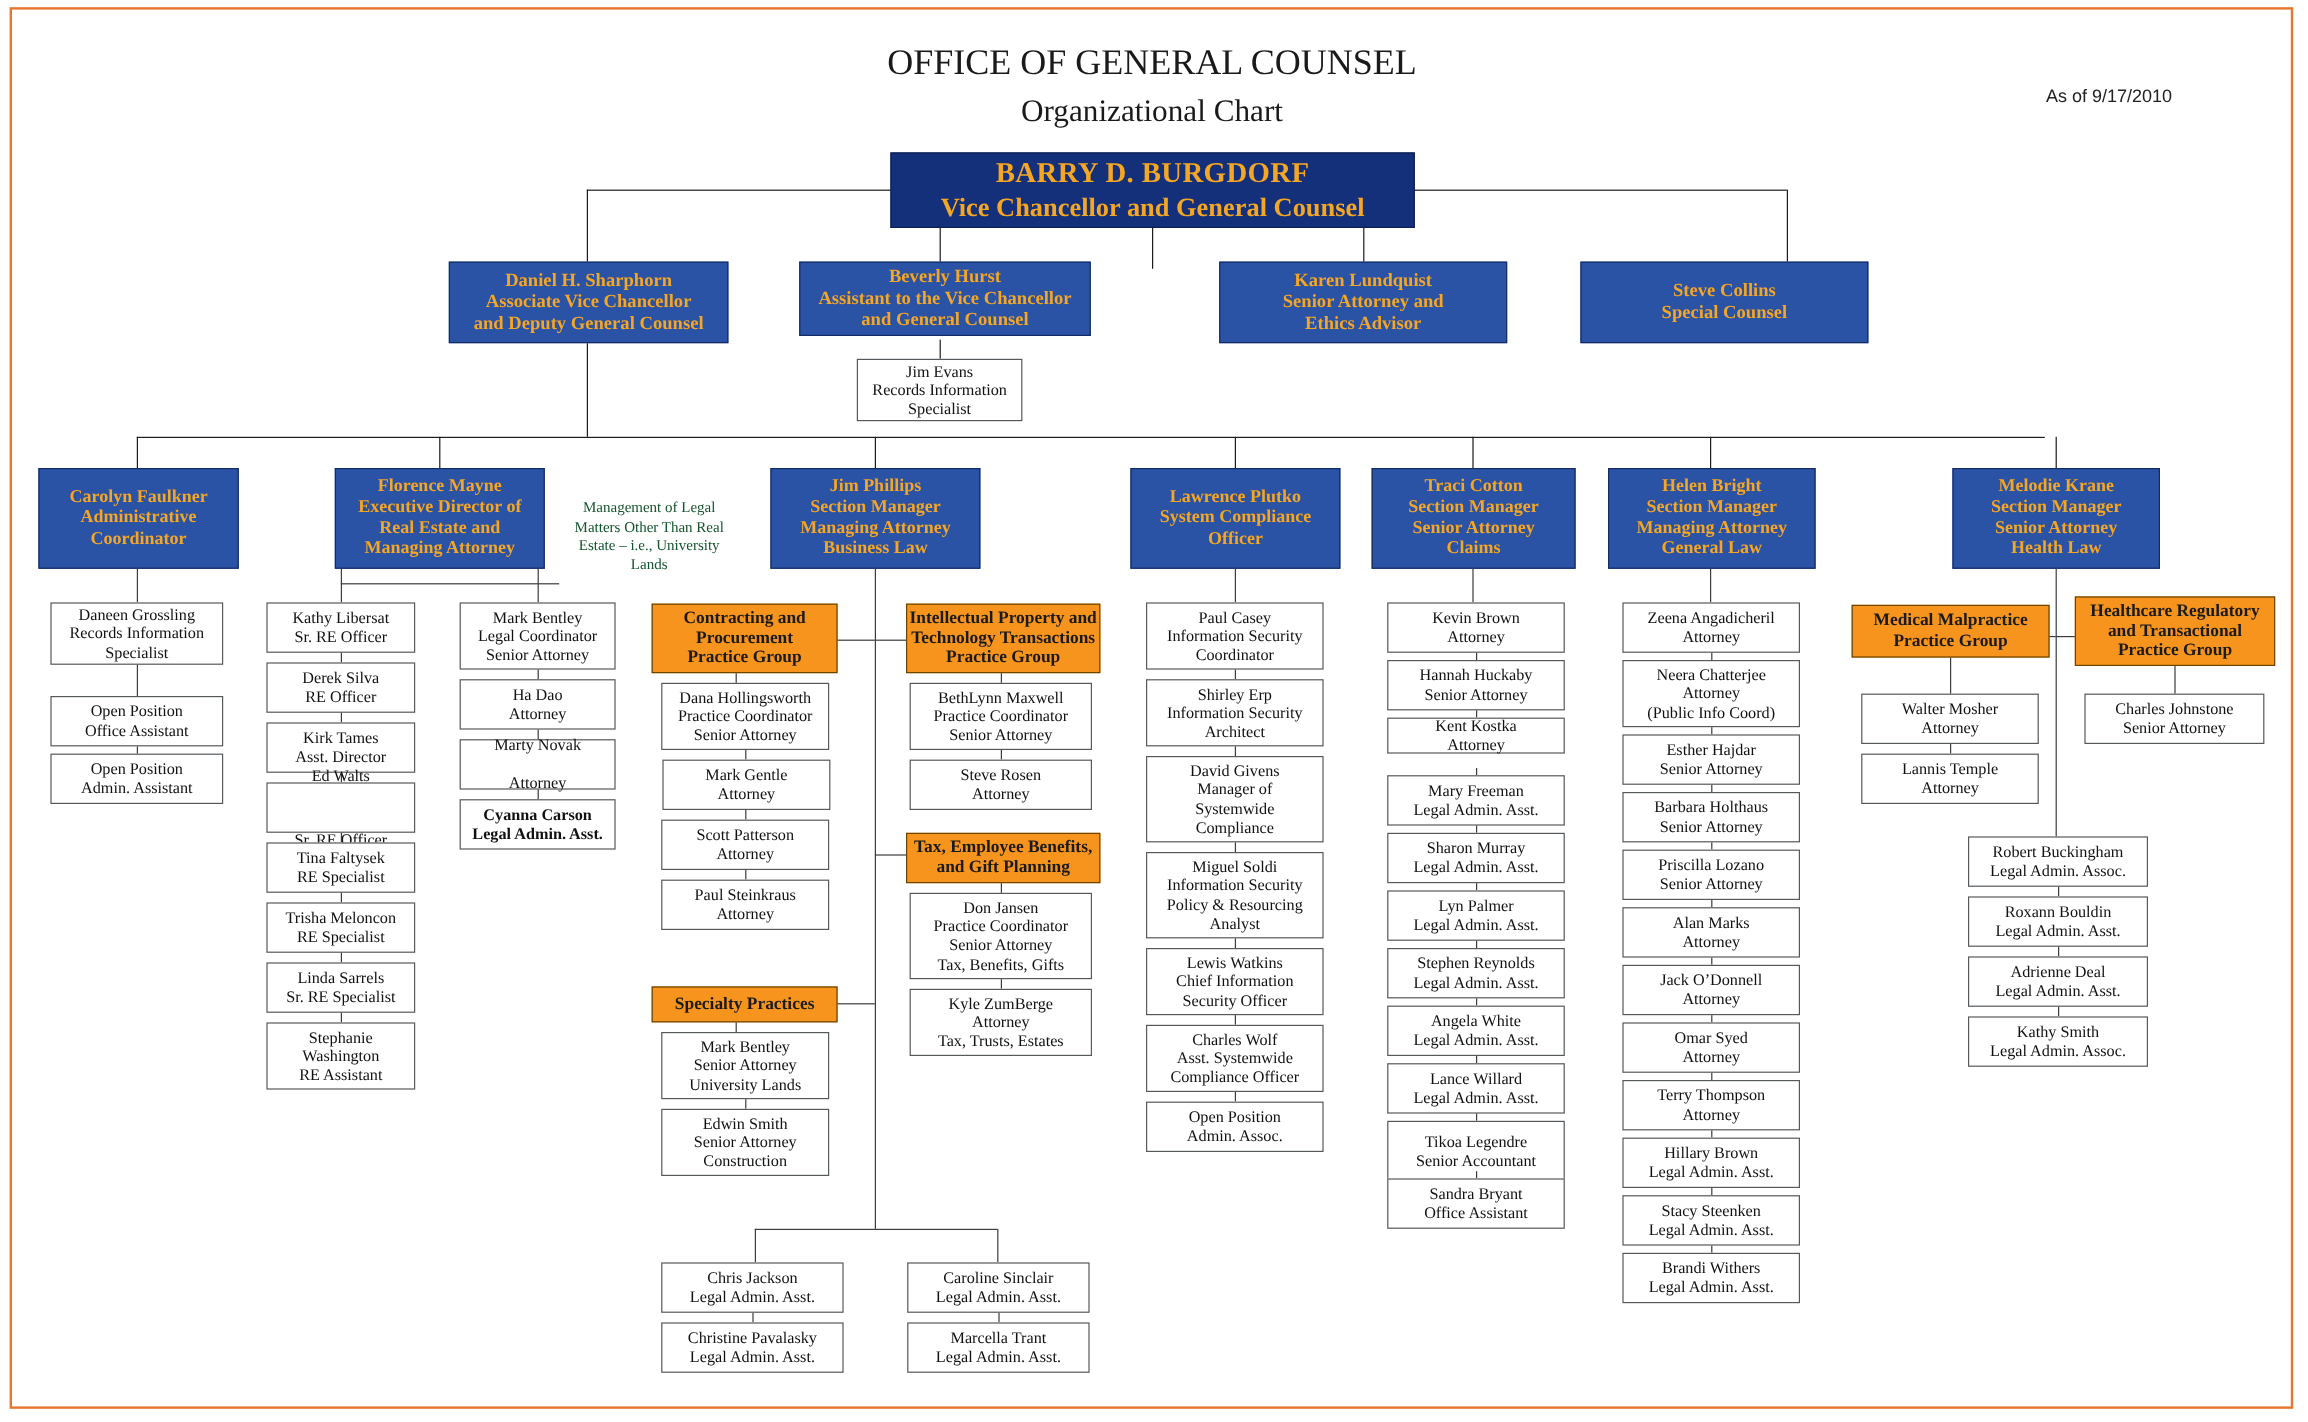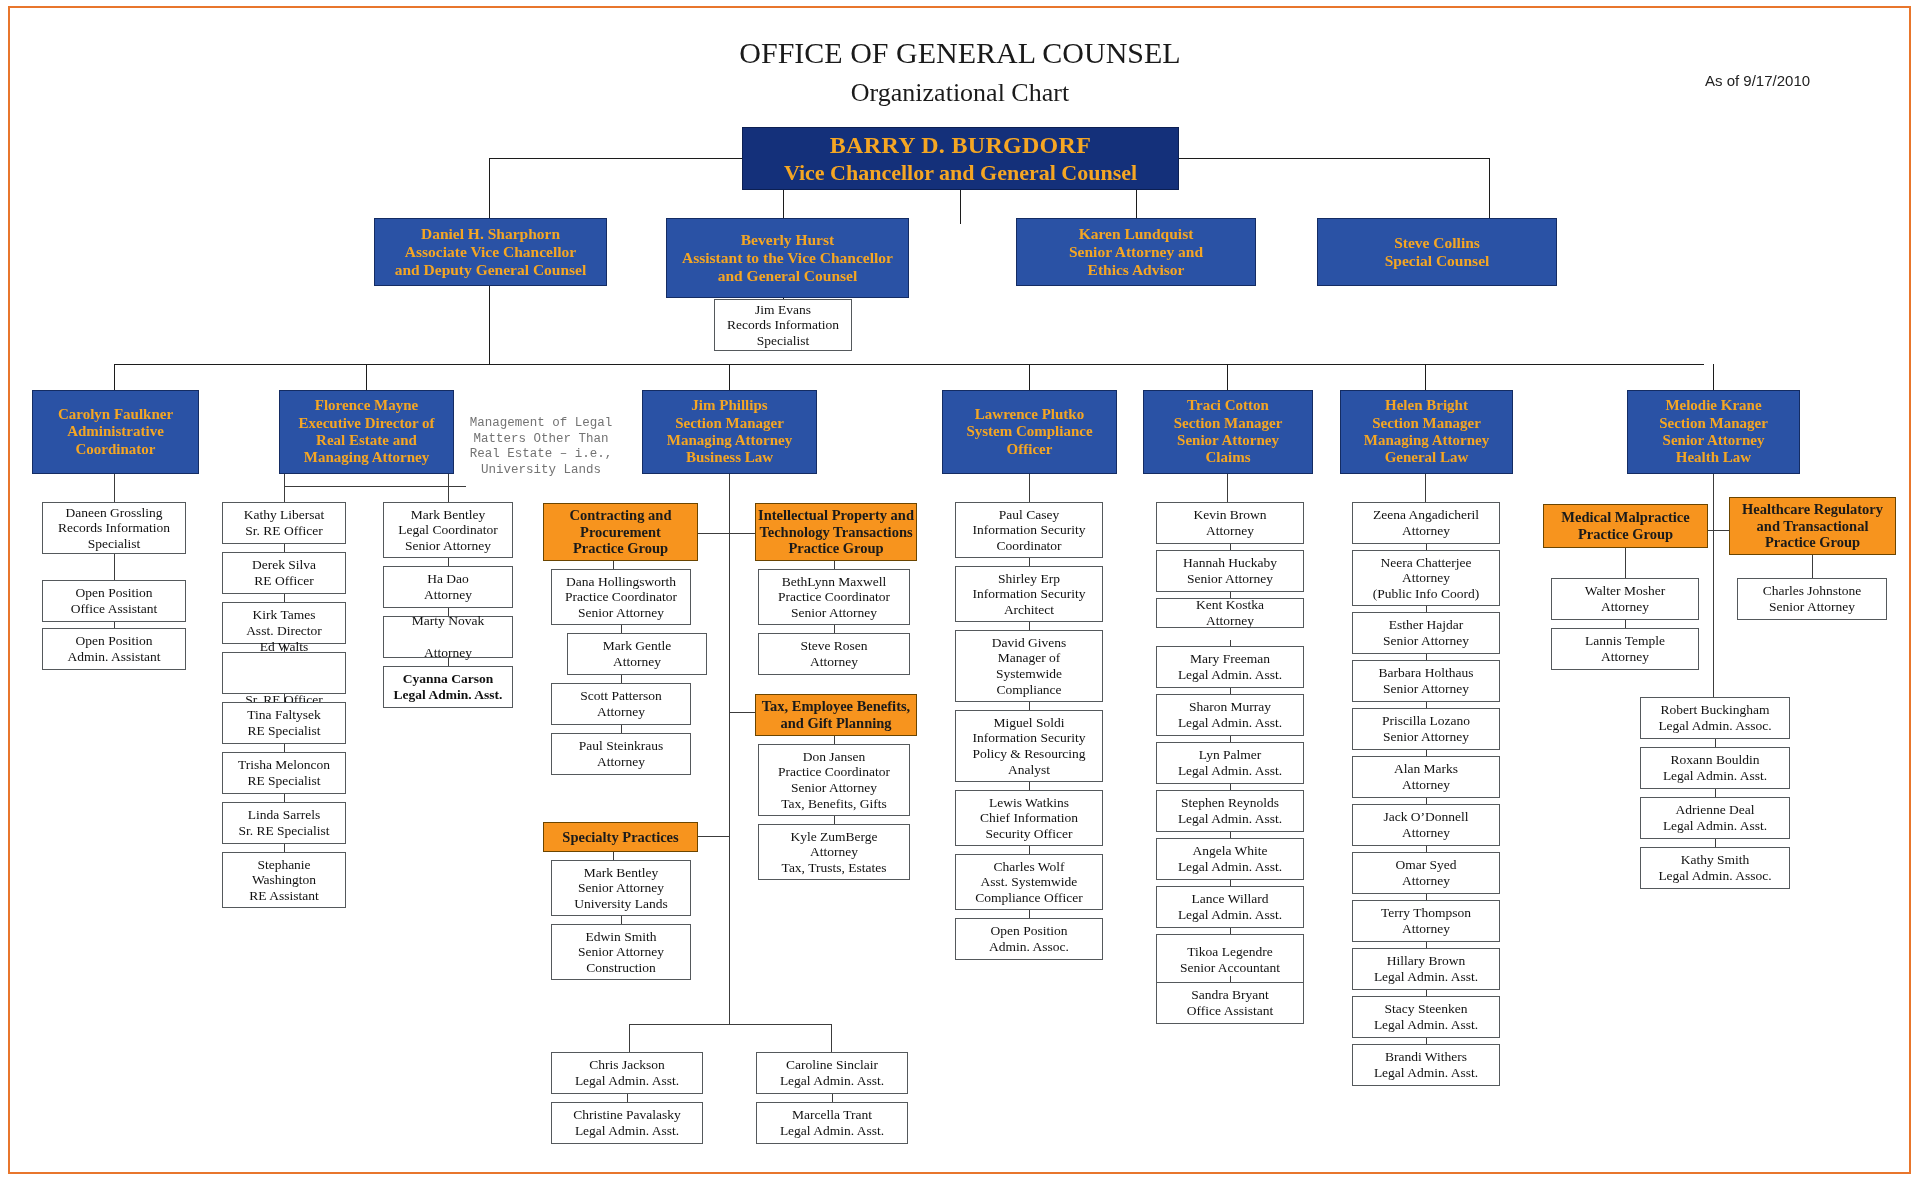--- a/index.html
+++ b/index.html
@@ -95,23 +95,23 @@
     background:#ffffff;
     border:1px solid #55595c;
     color:#111;
     font-family:"Liberation Serif", serif;
     font-size:14.5px;
   }
   .box-plain.tiny{font-size:13.5px;}
 
   
   .note{
-    font-family:Liberation Mono, monospace;
+    font-family:Liberation Serif, serif;
     font-size:12.5px;
-    color:#737373;
+    color:#14532d;
     text-align:center;
     line-height:1.25;
   }
 
   
   .lnv{position:absolute;background:#3c3c3c;width:1px;}
   .lnh{position:absolute;background:#3c3c3c;height:1px;}
   .lnv.dark{background:#1c1c1c;}
   .lnh.dark{background:#1c1c1c;}
 </style>
@@ -149,21 +149,21 @@
     <span class="ln n">BARRY D. BURGDORF</span>
     <span class="ln t">Vice Chancellor and General Counsel</span>
   </div>
 
   <div class="abs box box-blue" style="left:374px;top:218px;width:233px;height:68px;">
     <span class="ln">Daniel H. Sharphorn</span>
     <span class="ln">Associate Vice Chancellor</span>
     <span class="ln">and Deputy General Counsel</span>
   </div>
 
-  <div class="abs box box-blue" style="left:666px;top:218px;width:243px;height:80px;">
+  <div class="abs box box-blue" style="left:666px;top:218px;width:243px;height:62px;">
     <span class="ln">Beverly Hurst</span>
     <span class="ln">Assistant to the Vice Chancellor</span>
     <span class="ln">and General Counsel</span>
   </div>
 
   <div class="abs box box-blue" style="left:1016px;top:218px;width:240px;height:68px;">
     <span class="ln">Karen Lundquist</span>
     <span class="ln">Senior Attorney and</span>
     <span class="ln">Ethics Advisor</span>
   </div>
@@ -381,21 +381,21 @@
     <div class="abs box box-plain tiny" style="left: 383px; top: 666px; width: 130px; height: 42px; font-weight: bold;">
       <span class="ln">Cyanna Carson</span>
       <span class="ln">Legal Admin. Asst.</span>
     </div>
     <div class="abs box box-plain tiny" style="left: 551px; top: 569px; width: 140px; height: 56px;">
       <span class="ln">Dana Hollingsworth</span>
       <span class="ln">Practice Coordinator</span>
       <span class="ln">Senior Attorney</span>
     </div>
     <div class="lnv" style="left: 621px; top: 625px; height: 8px;"></div>
-    <div class="abs box box-plain tiny" style="left: 567px; top: 633px; width: 140px; height: 42px;">
+    <div class="abs box box-plain tiny" style="left: 552px; top: 633px; width: 140px; height: 42px;">
       <span class="ln">Mark Gentle</span>
       <span class="ln">Attorney</span>
     </div>
     <div class="lnv" style="left: 621px; top: 675px; height: 8px;"></div>
     <div class="abs box box-plain tiny" style="left: 551px; top: 683px; width: 140px; height: 42px;">
       <span class="ln">Scott Patterson</span>
       <span class="ln">Attorney</span>
     </div>
     <div class="lnv" style="left: 621px; top: 725px; height: 8px;"></div>
     <div class="abs box box-plain tiny" style="left: 551px; top: 733px; width: 140px; height: 42px;">

